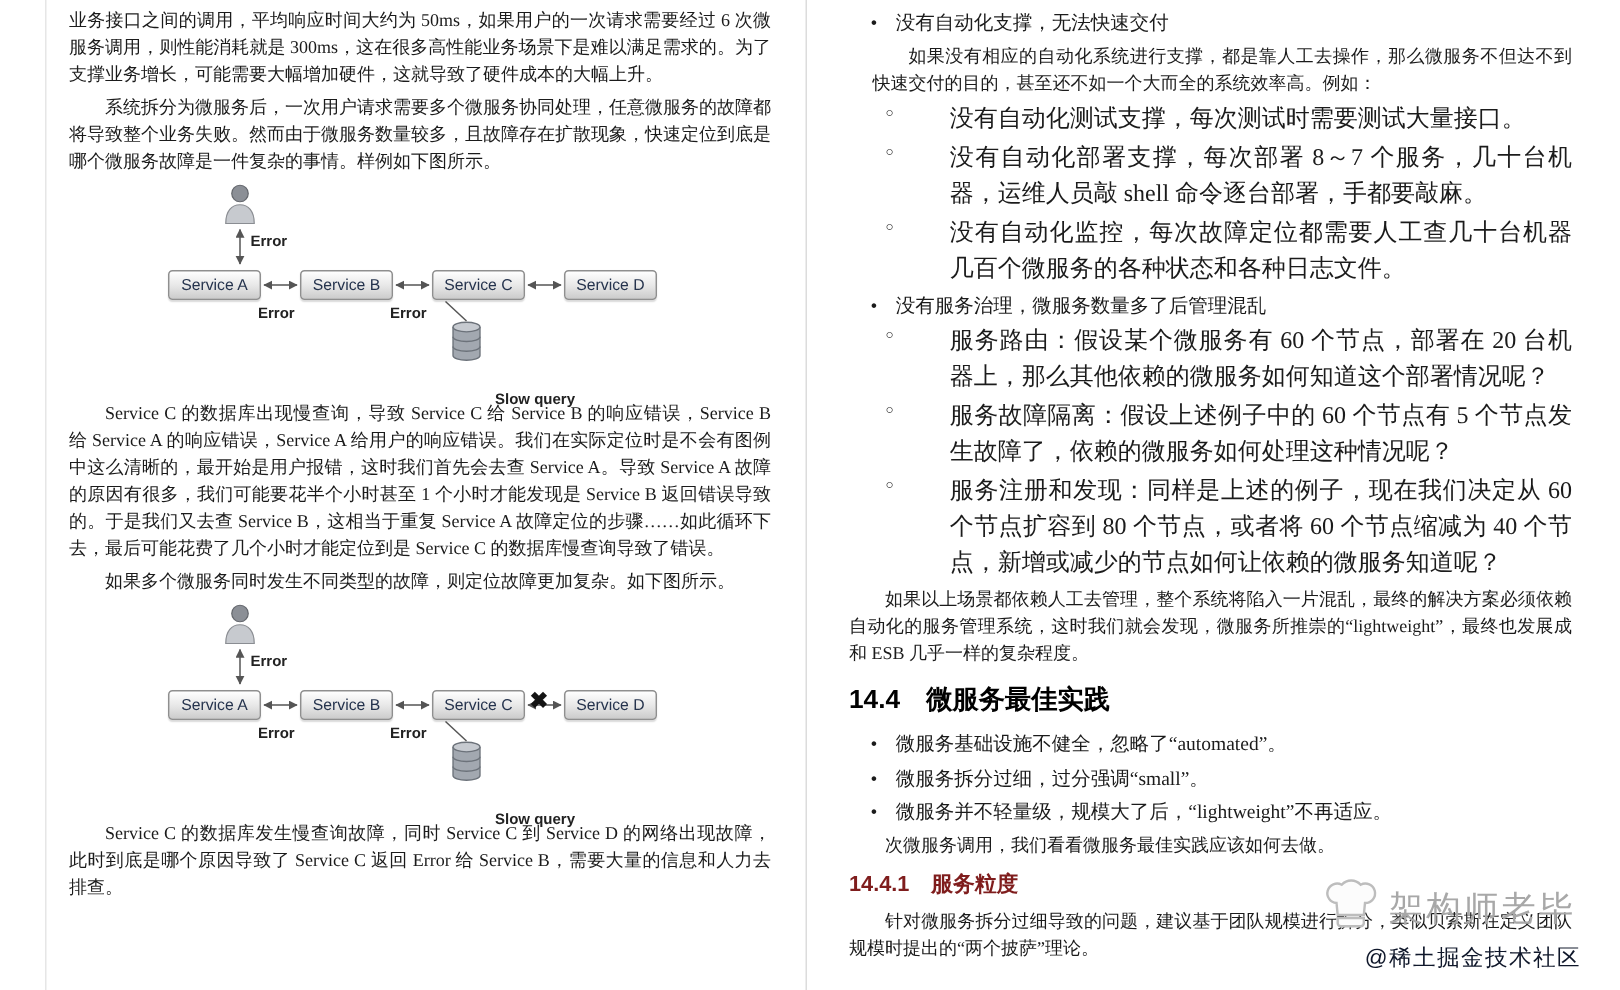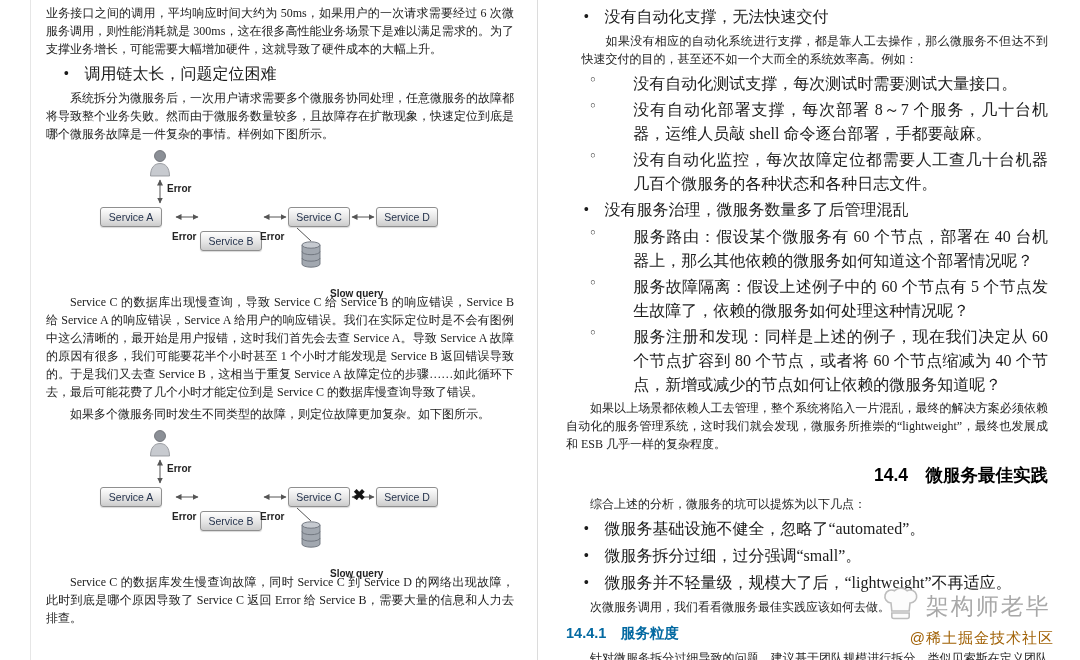--- a/index.html
+++ b/index.html
@@ -8,61 +8,60 @@
     background:#ffffff;font-family:"Liberation Serif",serif;color:#1b1b1b;
   }
   .edge-line{position:absolute;left:30px;top:0;width:1px;height:660px;background:#e6e6e6;}
   .divider{position:absolute;left:537px;top:0;width:1px;height:660px;background:#dcdcdc;}
   .col{position:absolute;top:4px;}
   .col-left{left:46px;width:468px;}
   .col-right{left:566px;width:482px;}
   p.para{margin:0 0 4px 0;font-size:12px;line-height:1.5;text-align:justify;text-indent:2em;}
   p.noindent{text-indent:0;}
   p.sub-para{padding-left:1.3em;}
-  .bullet{position:relative;margin:1px 0 3px 0;padding-left:2.4em;font-size:16px;line-height:1.5;text-align:justify;}
+  .bullet{position:relative;margin:1px 0 3px 0;padding-left:2.4em;font-size:13px;line-height:1.5;text-align:justify;}
   .bullet::before{content:"•";position:absolute;left:1.1em;top:0;}
   .sub-bullet{position:relative;margin:0 0 2px 0;padding-left:4.2em;font-size:16px;line-height:1.5;text-align:justify;}
   .sub-bullet::before{content:"○";position:absolute;left:2.7em;top:1px;font-size:9px;}
-  h2.h144{margin:10px 0 8px 0;font-family:"Liberation Sans",sans-serif;font-size:17.5px;font-weight:bold;color:#000;text-align:right;}
-  h3.h1441{margin:8px 0 6px 0;font-family:"Liberation Sans",sans-serif;font-size:14.5px;font-weight:bold;color:#0369a1;}
+  h2.h144{margin:10px 0 8px 0;font-family:"Liberation Sans",sans-serif;font-size:17.5px;font-weight:bold;color:#000;}
+  h3.h1441{margin:8px 0 6px 0;font-family:"Liberation Sans",sans-serif;font-size:14.5px;font-weight:bold;color:#7f1d1d;}
   
   .diagram{position:relative;height:140px;width:432px;margin:2px 0 6px 26px;}
   .dsvg{position:absolute;left:0;top:0;}
   .user-icon{position:absolute;left:76px;top:2px;width:24px;height:28px;}
   .db-icon{position:absolute;left:227px;top:92px;width:24px;height:30px;}
   .sbox{
     position:absolute;top:60px;width:62px;height:20px;box-sizing:border-box;
     border:1px solid #8f8f8f;border-radius:3px;
     background:linear-gradient(180deg,#ffffff 0%,#e6e6e6 55%,#cccccc 100%);
     font-family:"Liberation Sans",sans-serif;font-size:10.5px;color:#25334d;
     text-align:center;line-height:18px;box-shadow:0 1px 1px rgba(0,0,0,.15);
   }
-  .s-a{left:28px;} .s-b{left:128px;margin-top:24px;} .s-c{left:216px;} .s-d{left:304px;}
+  .s-a{left:40px;} .s-b{left:128px;} .s-c{left:216px;} .s-d{left:304px;}
   .lbl{position:absolute;font-family:"Liberation Sans",sans-serif;font-size:10px;color:#222;font-weight:bold;}
   .err-v{left:95px;top:36px;}
   .err-1{left:100px;top:84px;}
   .err-2{left:188px;top:84px;}
   .slow{left:258px;top:104px;margin-top:37px;}
   .x-mark{position:absolute;left:281px;top:60px;font-family:"Liberation Sans",sans-serif;
     font-size:15px;font-weight:bold;color:#141414;line-height:1;}
   
   .watermark{position:absolute;right:26px;bottom:12px;z-index:5;font-family:"Liberation Sans",sans-serif;text-align:right;}
   .wm-row{display:flex;align-items:center;gap:7px;}
   .wm-name{font-size:23px;color:#a8a8a8;letter-spacing:2px;}
-  .wm-handle{font-size:15px;color:#a16207;margin-top:3px;letter-spacing:1px;margin-left:29px;}
+  .wm-handle{font-size:15px;color:#0f172a;margin-top:3px;letter-spacing:1px;margin-left:29px;}
 </style>
 </head>
 <body>
 
 <div class="edge-line"></div>
 <div class="divider"></div>
 
 <div class="col col-left">
   <p class="para noindent">业务接口之间的调用，平均响应时间大约为 50ms，如果用户的一次请求需要经过 6 次微服务调用，则性能消耗就是 300ms，这在很多高性能业务场景下是难以满足需求的。为了支撑业务增长，可能需要大幅增加硬件，这就导致了硬件成本的大幅上升。</p>
-  <div class="bullet"><span>调用链太长，问题定位困难</span></div>
   <p class="para">系统拆分为微服务后，一次用户请求需要多个微服务协同处理，任意微服务的故障都将导致整个业务失败。然而由于微服务数量较多，且故障存在扩散现象，快速定位到底是哪个微服务故障是一件复杂的事情。样例如下图所示。</p>
 
   <div class="diagram">
     <svg class="dsvg" width="432" height="140" viewBox="0 0 432 140">
       <defs>
         <marker id="ah1" markerWidth="8" markerHeight="8" refX="5.5" refY="3" orient="auto-start-reverse" markerUnits="userSpaceOnUse">
           <path d="M0,0 L6,3 L0,6 Z" fill="#555"></path>
         </marker>
       </defs>
       <line x1="88" y1="33" x2="88" y2="56" stroke="#555" stroke-width="1" marker-start="url(#ah1)" marker-end="url(#ah1)"></line>
@@ -140,28 +139,27 @@
 </div>
 
 <div class="col col-right">
   <div class="bullet"><span>没有自动化支撑，无法快速交付</span></div>
   <p class="para sub-para">如果没有相应的自动化系统进行支撑，都是靠人工去操作，那么微服务不但达不到快速交付的目的，甚至还不如一个大而全的系统效率高。例如：</p>
   <div class="sub-bullet"><span>没有自动化测试支撑，每次测试时需要测试大量接口。</span></div>
   <div class="sub-bullet"><span>没有自动化部署支撑，每次部署 8～7 个服务，几十台机器，运维人员敲 shell 命令逐台部署，手都要敲麻。</span></div>
   <div class="sub-bullet"><span>没有自动化监控，每次故障定位都需要人工查几十台机器几百个微服务的各种状态和各种日志文件。</span></div>
 
   <div class="bullet"><span>没有服务治理，微服务数量多了后管理混乱</span></div>
-  <div class="sub-bullet"><span>服务路由：假设某个微服务有 60 个节点，部署在 40 台机器上，那么其他依赖的微服务如何知道这个部署情况呢？</span></div>
+  <div class="sub-bullet"><span>服务路由：假设某个微服务有 60 个节点，部署在 20 台机器上，那么其他依赖的微服务如何知道这个部署情况呢？</span></div>
   <div class="sub-bullet"><span>服务故障隔离：假设上述例子中的 60 个节点有 5 个节点发生故障了，依赖的微服务如何处理这种情况呢？</span></div>
   <div class="sub-bullet"><span>服务注册和发现：同样是上述的例子，现在我们决定从 60 个节点扩容到 80 个节点，或者将 60 个节点缩减为 40 个节点，新增或减少的节点如何让依赖的微服务知道呢？</span></div>
 
   <p class="para">如果以上场景都依赖人工去管理，整个系统将陷入一片混乱，最终的解决方案必须依赖自动化的服务管理系统，这时我们就会发现，微服务所推崇的“lightweight”，最终也发展成和 ESB 几乎一样的复杂程度。</p>
 
   <h2 class="h144">14.4　微服务最佳实践</h2>
-  <p class="para">综合上述的分析，微服务的坑可以提炼为以下几点：</p>
   <div class="bullet"><span>微服务基础设施不健全，忽略了“automated”。</span></div>
   <div class="bullet"><span>微服务拆分过细，过分强调“small”。</span></div>
   <div class="bullet"><span>微服务并不轻量级，规模大了后，“lightweight”不再适应。</span></div>
   <p class="para">次微服务调用，我们看看微服务最佳实践应该如何去做。</p>
 
   <h3 class="h1441">14.4.1　服务粒度</h3>
   <p class="para">针对微服务拆分过细导致的问题，建议基于团队规模进行拆分，类似贝索斯在定义团队规模时提出的“两个披萨”理论。</p>
 </div>
 
 <div class="watermark">

